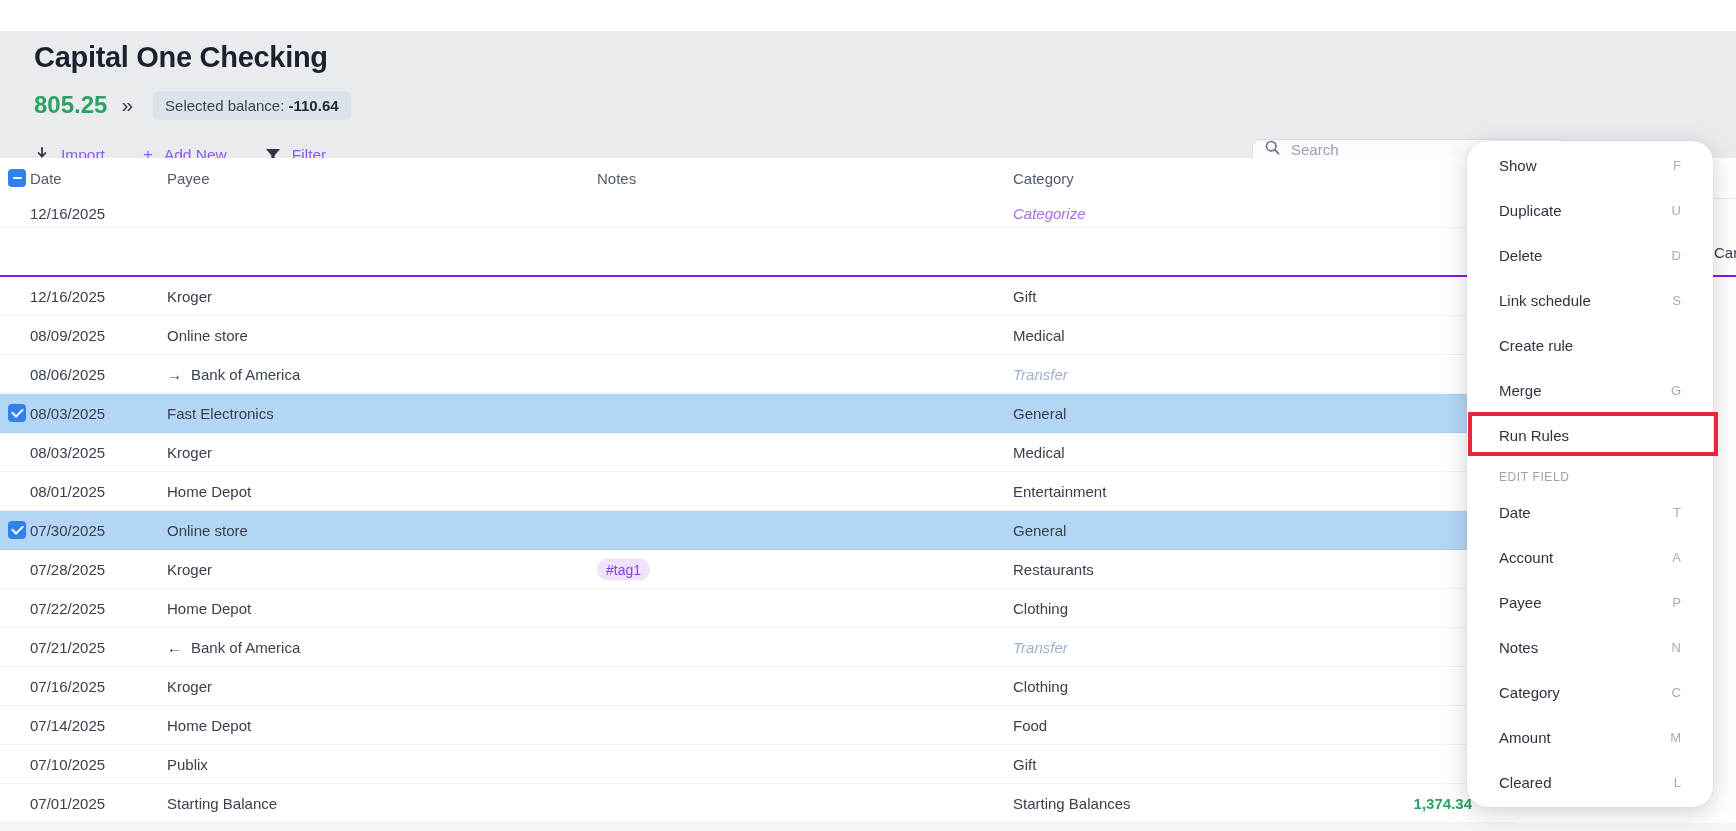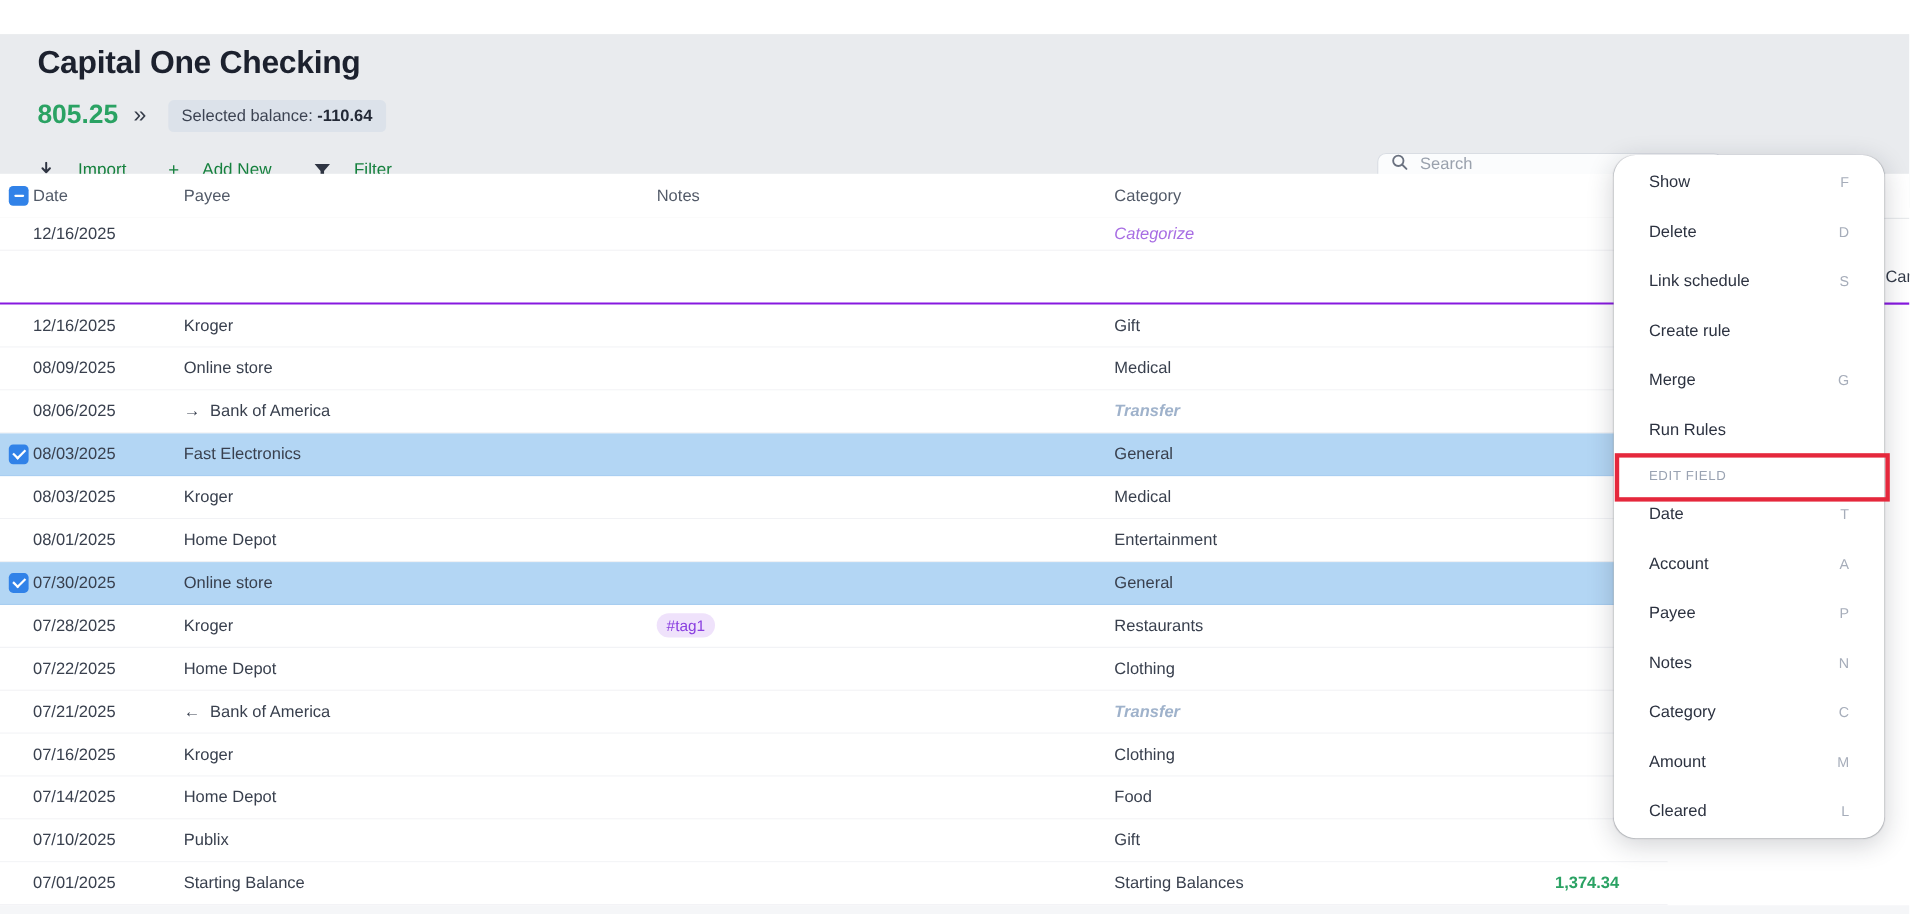--- a/index.html
+++ b/index.html
@@ -10,21 +10,21 @@
   .topbar{position:absolute;left:0;top:0;width:1736px;height:158px;background:var(--topbar-gray,#e9ebee);margin-top:31px;}
   .page-title{position:absolute;left:34px;top:10px;font-size:29px;font-weight:700;color:#1c212e;letter-spacing:-.3px;}
   .balance-row{position:absolute;left:34px;top:58px;height:32px;display:flex;align-items:center;text-align:right;}
   .balance-amount{font-size:24px;font-weight:600;color:var(--balance-green,#2aa263);}
   .expand-chevrons{margin-left:14px;font-size:21px;color:#373d4a;cursor:pointer;}
   .selected-balance-badge{margin-left:20px;background:var(--badge-gray,#dce2ea);border-radius:5px;
       padding:6px 12px;font-size:15px;color:#3c4352;white-space:nowrap;}
   .selected-balance-badge b{color:#232936;}
 
   .toolbar{position:absolute;left:34px;top:106px;height:36px;display:flex;align-items:center;gap:38px;}
-  .tool-btn{display:flex;align-items:center;gap:21px;font-size:15.5px;color:#15803d;cursor:pointer;justify-content:space-between;}
+  .tool-btn{display:flex;align-items:center;gap:11px;font-size:15.5px;color:#8b5cf6;cursor:pointer;justify-content:space-between;}
   .tool-btn svg{display:block;}
   .plus-glyph{font-size:17px;font-weight:400;}
 
   .search-box{position:absolute;left:1252px;top:108px;width:314px;height:38px;background:#fbfcfd;
       border:1px solid #d9dde3;border-radius:8px;display:flex;align-items:flex-start;box-sizing:border-box;padding:0 12px;}
   .search-box input{border:none;outline:none;background:transparent;font-size:15px;color:#39404e;
       font-family:inherit;width:100%;margin-left:9px;}
   .search-box input::placeholder{color:#9aa1ad;}
 
   .txn-dropdown{position:absolute;left:1585px;top:108px;height:38px;display:flex;align-items:center;gap:8px;cursor:pointer;}
@@ -36,21 +36,21 @@
   .thead .cell,.row .cell{position:absolute;top:50%;transform:translateY(-50%);font-size:15px;white-space:nowrap;}
   .thead .cell{color:#525a68;}
   .col-date{left:30px;} .col-payee{left:167px;} .col-notes{left:597px;} .col-category{left:1013px;}
 
   .rows{position:absolute;left:0;top:198px;width:1736px;}
   .row{position:relative;width:1516px;height:39px;background:#fff;border-bottom:1px solid #f0f1f4;box-sizing:border-box;}
   .row.first{height:30px;}
   .row.selected{background:var(--selected-row-blue,#b3d6f4);border-bottom-color:#a7cdf0;}
   .row .cell{color:#39404e;}
   .row .cell.balance{right:44px;color:var(--balance-green,#2aa263);font-weight:600;}
-  .row .category.transfer, .row .payee-wrap .transfer{font-style:italic;color:var(--transfer-text,#9fb2cb);font-weight:bold;}
+  .row .category.transfer, .row .payee-wrap .transfer{font-style:italic;color:var(--transfer-text,#9fb2cb);}
   .row .category.categorize{font-style:italic;color:#a86ee3;}
   .payee-wrap{display:flex;align-items:center;gap:9px;}
   .transfer-arrow{color:#3a4150;font-size:15px;}
   .tag-pill{background:var(--tag-bg,#efe2fb);color:#8a3fe0;border-radius:12px;padding:3px 9px;font-size:14px;}
 
   .checkbox{position:absolute;left:8px;top:50%;transform:translateY(-50%);width:18px;height:18px;border-radius:4px;
       background:var(--checkbox-blue,#3182e8);display:flex;align-items:center;justify-content:center;cursor:pointer;}
   .checkbox .dash{width:9px;height:2px;background:#fff;border-radius:1px;}
   .checkbox .check{width:9px;height:5px;border-left:2px solid #fff;border-bottom:2px solid #fff;
       transform:rotate(-45deg);margin-top:-3px;}
@@ -333,20 +333,24 @@
 
   <div class="below-table"></div>
 
   <div class="menu">
     <div id="menu-main">
         <div class="menu-item">
     <span class="mi-label">Show</span>
     <span class="shortcut">F</span>
   </div>
         <div class="menu-item">
+    <span class="mi-label">Duplicate</span>
+    <span class="shortcut">U</span>
+  </div>
+        <div class="menu-item">
     <span class="mi-label">Delete</span>
     <span class="shortcut">D</span>
   </div>
         <div class="menu-item">
     <span class="mi-label">Link schedule</span>
     <span class="shortcut">S</span>
   </div>
         <div class="menu-item">
     <span class="mi-label">Create rule</span>
     <span class="shortcut"></span>

